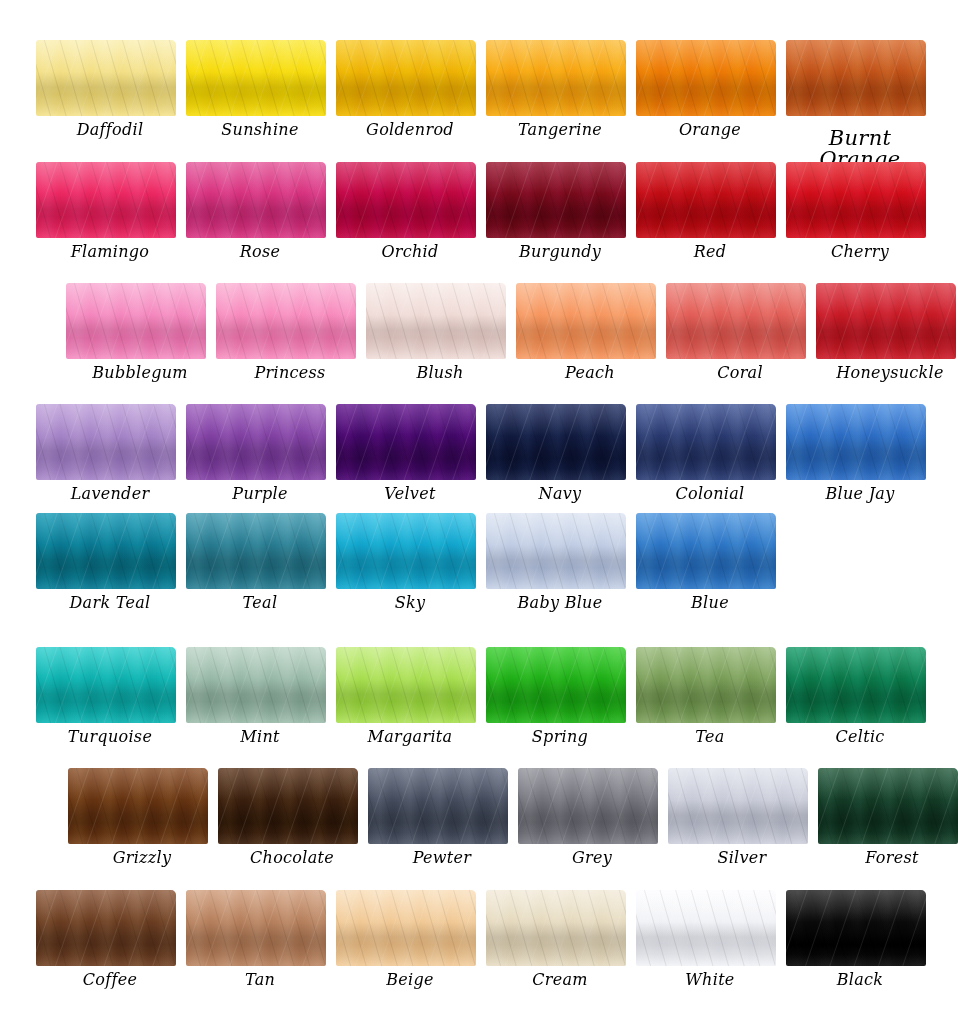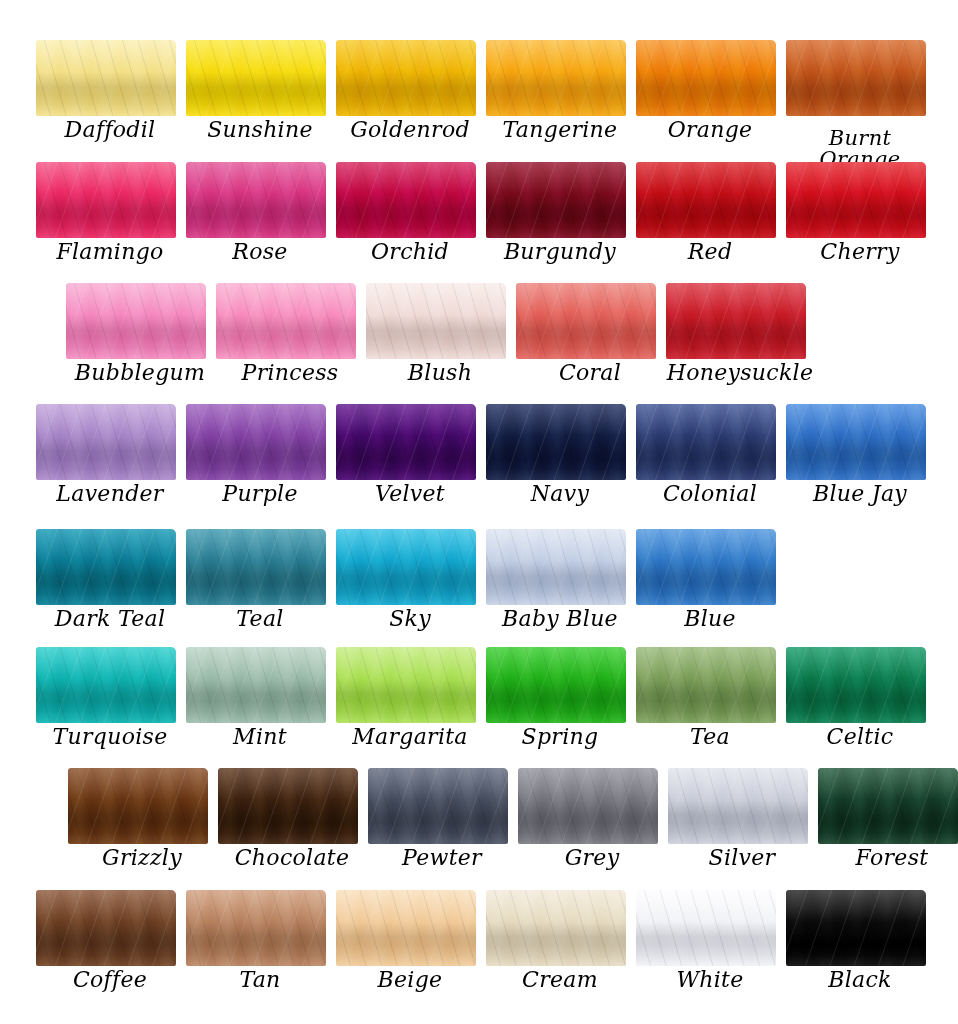--- a/index.html
+++ b/index.html
@@ -99,21 +99,21 @@
   }
 
   .label {
     position: absolute;
     top: 76px;
     left: 0;
     width: 148px;
     text-align: center;
     font-family: "DejaVu Serif", serif;
     font-style: italic;
-    font-size: 22px;
+    font-size: 16px;
     line-height: 22px;
     padding-top: 3px;
     color: #000000;
     letter-spacing: 0.3px;
     white-space: pre-line;
   }
   .label.two-line {
     font-size: 21px;
     line-height: 21px;
     padding-top: 12px;
@@ -243,20 +243,28 @@
       </div>
       <div class="cell">
         <div class="swatch" style="background: linear-gradient(rgb(248, 235, 231) 0%, rgb(240, 220, 216) 38%, rgb(230, 203, 197) 72%, rgb(240, 220, 216) 100%);">
           <div class="sheen-v"></div>
           <div class="strands"></div>
           <div class="sheen-h"></div>
         </div>
         <div class="label">Blush</div>
       </div>
       <div class="cell">
+        <div class="swatch" style="background: linear-gradient(rgb(251, 178, 133) 0%, rgb(247, 154, 100) 38%, rgb(238, 138, 80) 72%, rgb(247, 154, 100) 100%);">
+          <div class="sheen-v"></div>
+          <div class="strands"></div>
+          <div class="sheen-h"></div>
+        </div>
+        <div class="label">Peach</div>
+      </div>
+      <div class="cell">
         <div class="swatch" style="background: linear-gradient(rgb(236, 127, 120) 0%, rgb(228, 98, 91) 38%, rgb(214, 81, 74) 72%, rgb(228, 98, 91) 100%);">
           <div class="sheen-v"></div>
           <div class="strands"></div>
           <div class="sheen-h"></div>
         </div>
         <div class="label">Coral</div>
       </div>
       <div class="cell">
         <div class="swatch" style="background: linear-gradient(rgb(218, 52, 64) 0%, rgb(202, 28, 40) 38%, rgb(179, 18, 28) 72%, rgb(202, 28, 40) 100%);">
           <div class="sheen-v"></div>
@@ -309,21 +317,21 @@
       </div>
       <div class="cell">
         <div class="swatch" style="background: linear-gradient(rgb(70, 138, 224) 0%, rgb(46, 111, 198) 38%, rgb(34, 94, 174) 72%, rgb(46, 111, 198) 100%);">
           <div class="sheen-v"></div>
           <div class="strands"></div>
           <div class="sheen-h"></div>
         </div>
         <div class="label">Blue Jay</div>
       </div>
     </div>
-    <div class="row" style="top: 513px; margin-top: 16px;">
+    <div class="row" style="top: 513px;">
       <div class="cell first">
         <div class="swatch" style="background: linear-gradient(rgb(18, 149, 178) 0%, rgb(10, 124, 150) 38%, rgb(6, 102, 121) 72%, rgb(10, 124, 150) 100%);">
           <div class="sheen-v"></div>
           <div class="strands"></div>
           <div class="sheen-h"></div>
         </div>
         <div class="label">Dark Teal</div>
       </div>
       <div class="cell">
         <div class="swatch" style="background: linear-gradient(rgb(61, 152, 175) 0%, rgb(42, 126, 147) 38%, rgb(30, 106, 125) 72%, rgb(42, 126, 147) 100%);">

